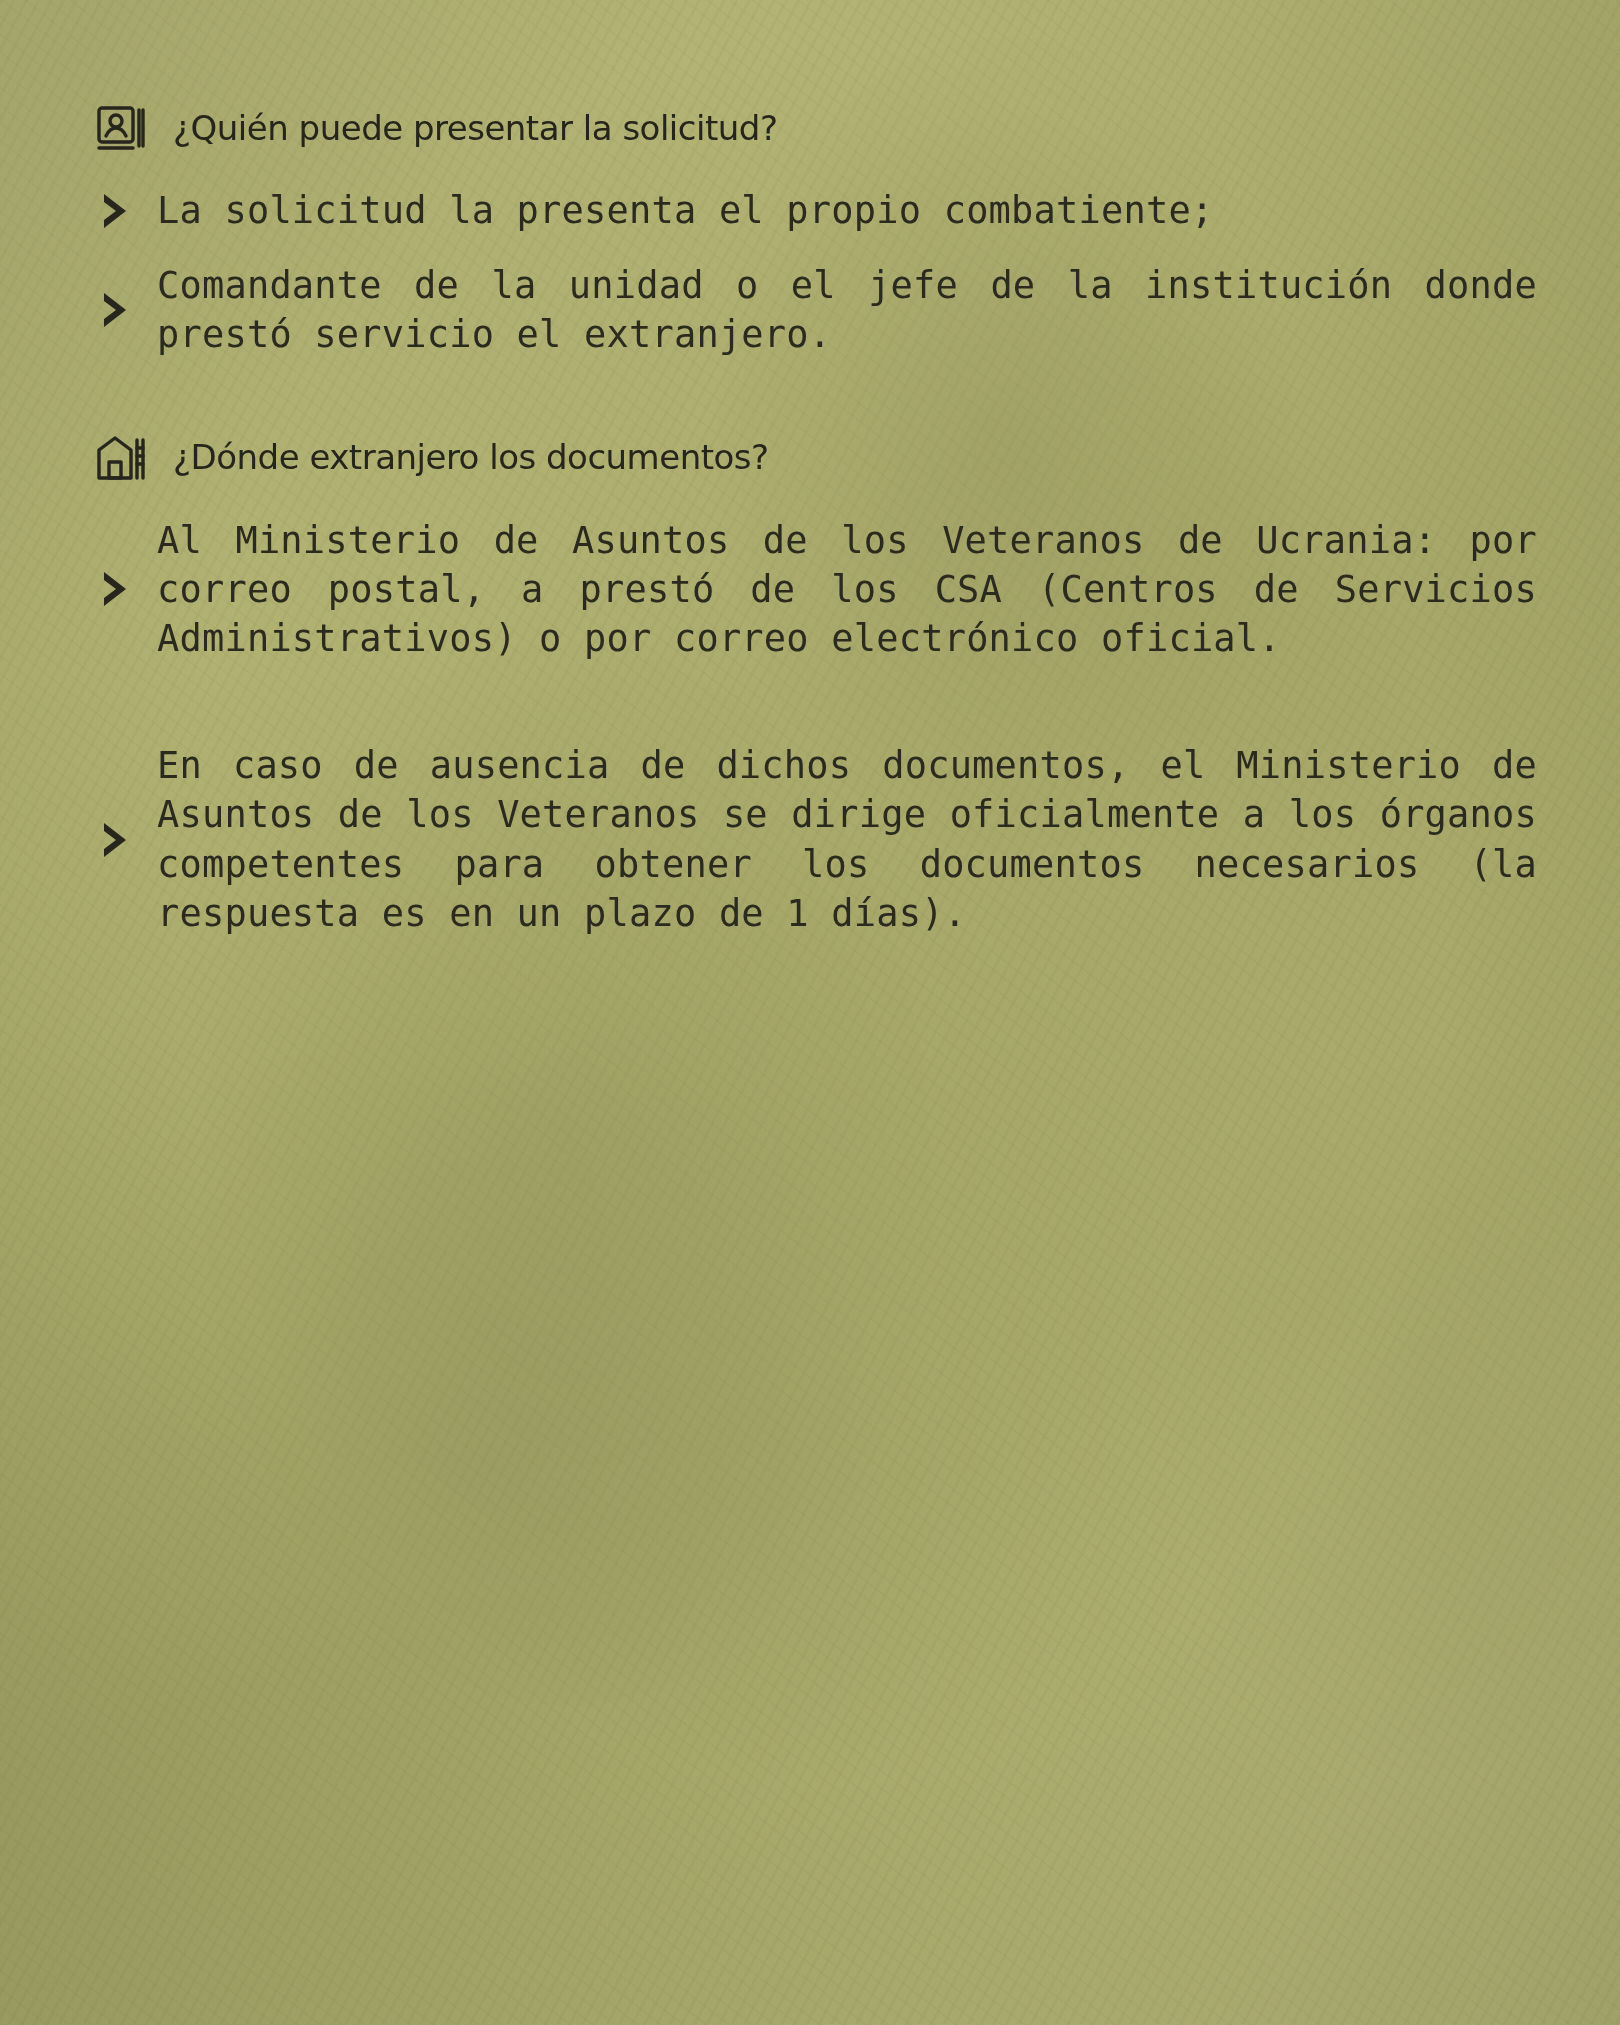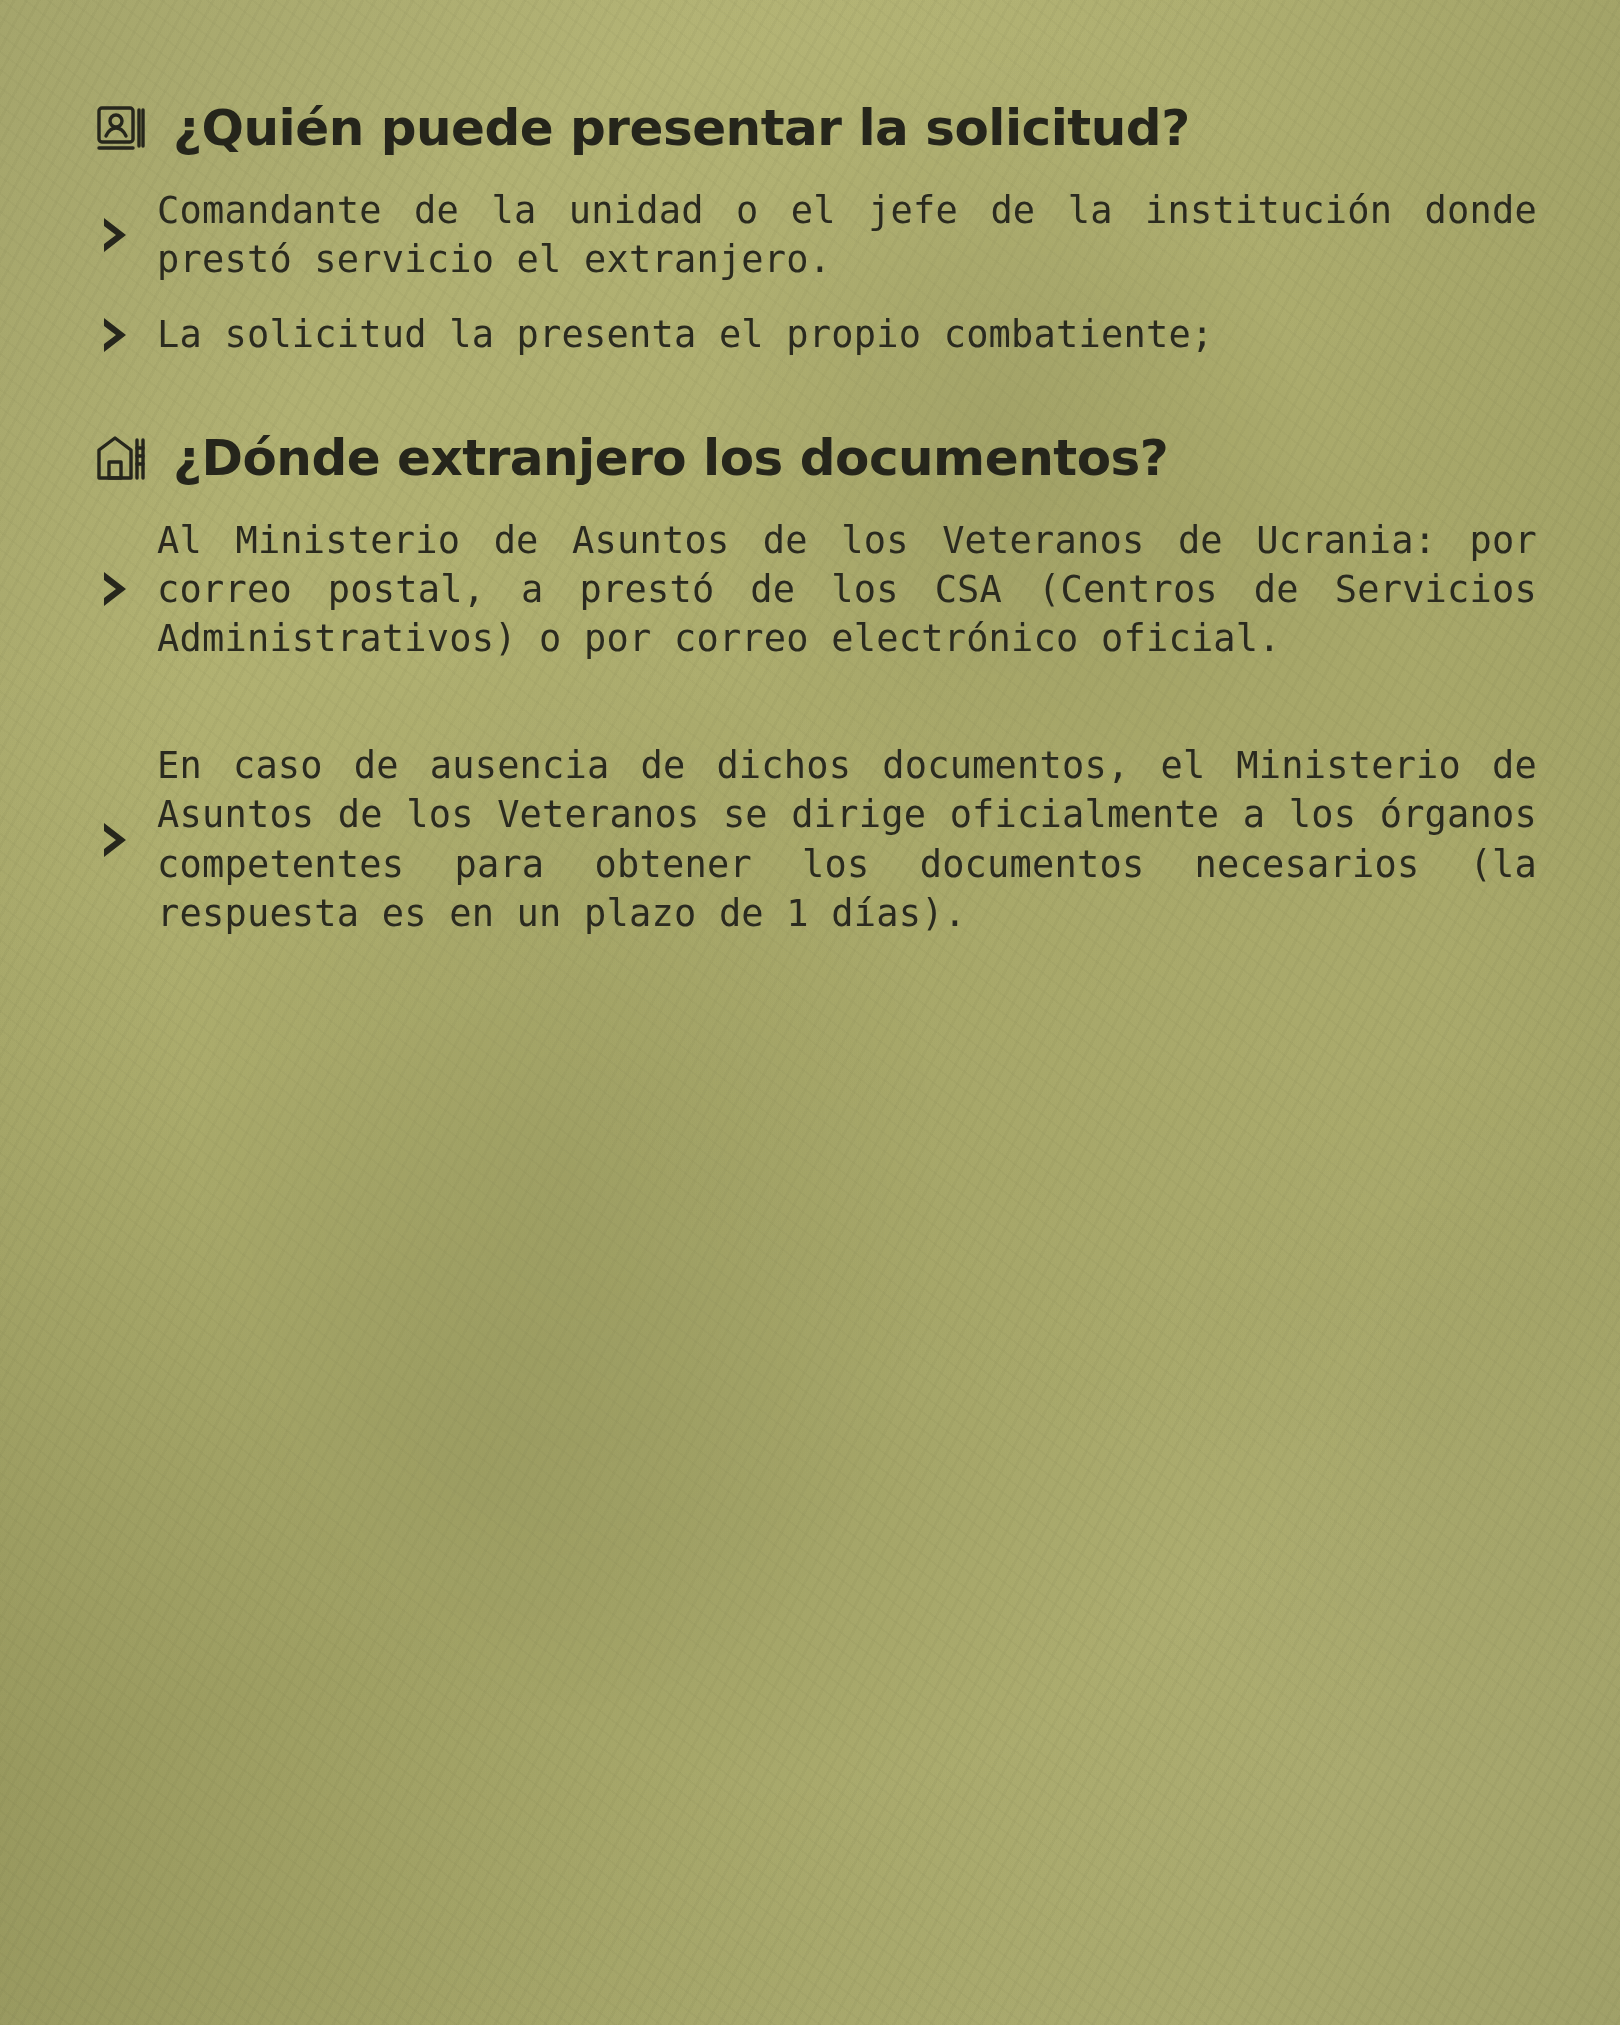--- a/index.html
+++ b/index.html
@@ -69,22 +69,22 @@
     height: 56px;
     flex: 0 0 56px;
     display: flex;
     align-items: center;
     justify-content: center;
     color: #26261c;
   }
   .head-icon svg { display: block; }
   .head-title {
     font-family: "DejaVu Sans", sans-serif;
-    font-weight: 700;
-    font-size: 50px;
+    font-weight: 400;
+    font-size: 34px;
     line-height: 1.08;
     letter-spacing: -0.5px;
     color: #25251b;
     white-space: nowrap;
   }
 
   .bullets { display: block; }
   .bullet {
     display: flex;
     align-items: center;
@@ -133,29 +133,29 @@
         </span>
         <div class="head-title">¿Quién puede presentar la solicitud?</div>
       </div>
       <div class="bullets">
         <div class="bullet">
           <span class="bullet-marker">
             <svg width="34" height="40" viewBox="0 0 34 40" fill="#26261c">
               <path d="M6 3 L28 20 L6 37 L6 29 L18 20 L6 11 Z"></path>
             </svg>
           </span>
-          <div class="bullet-text justify">Comandante de la unidad o el jefe de la institución donde prestó servicio el extranjero.</div>
+          <div class="bullet-text">La solicitud la presenta el propio combatiente;</div>
         </div>
         <div class="bullet">
           <span class="bullet-marker">
             <svg width="34" height="40" viewBox="0 0 34 40" fill="#26261c">
               <path d="M6 3 L28 20 L6 37 L6 29 L18 20 L6 11 Z"></path>
             </svg>
           </span>
-          <div class="bullet-text">La solicitud la presenta el propio combatiente;</div>
+          <div class="bullet-text justify">Comandante de la unidad o el jefe de la institución donde prestó servicio el extranjero.</div>
         </div>
       </div>
     </div>
 
     <div class="section s-2">
       <div class="section-head">
         <span class="head-icon">
           <svg width="56" height="56" viewBox="0 0 56 56" fill="none" stroke="#26261c" stroke-width="3.4" stroke-linecap="round" stroke-linejoin="round">
             <path d="M4 48h32V20L20 8 4 20z"></path>
             <rect x="14" y="32" width="12" height="16"></rect>

